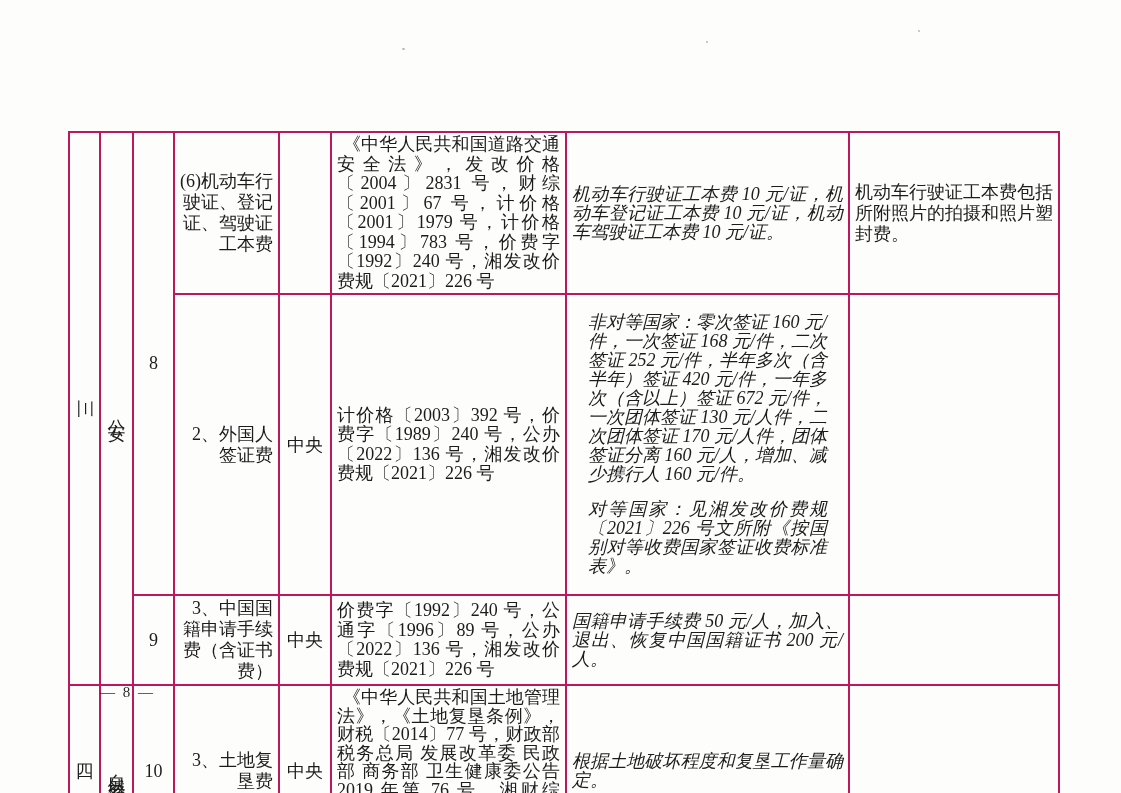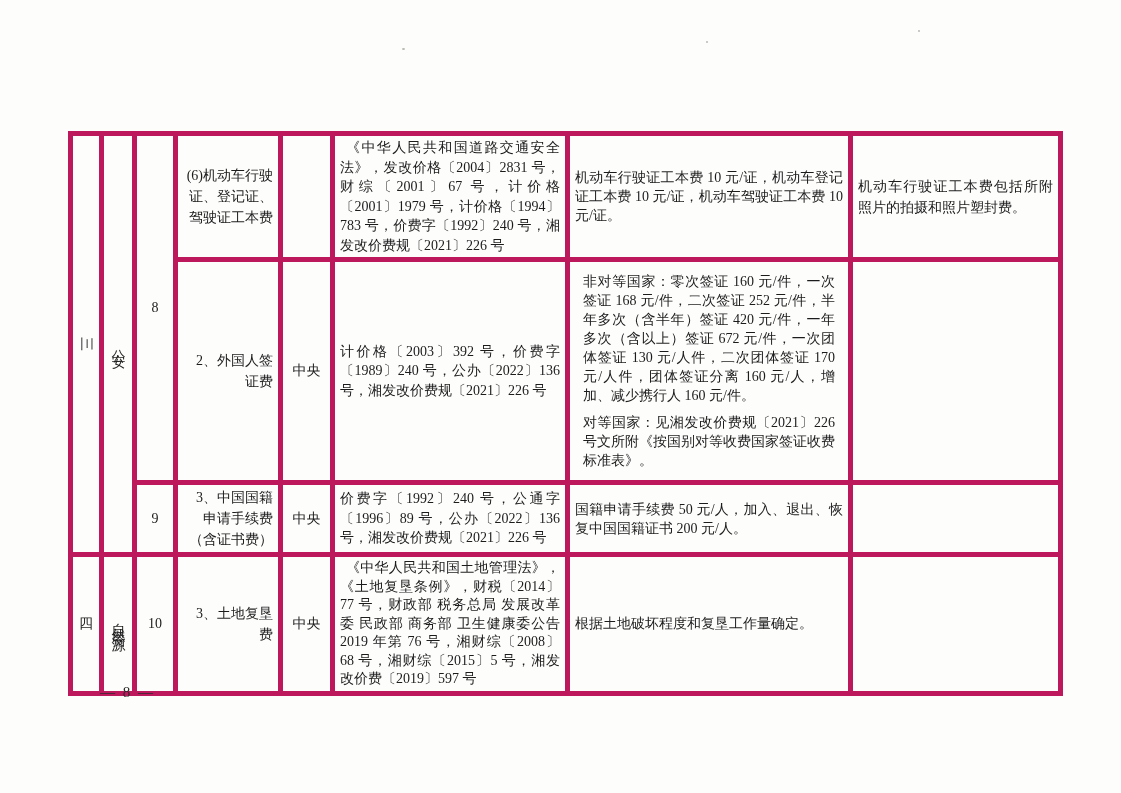--- a/index.html
+++ b/index.html
@@ -7,36 +7,36 @@
     width:1121px;height:793px;position:relative;
     background:#fdfdfc;color:#1c1c1c;
     font-family:"Liberation Serif","DejaVu Serif",serif;
     overflow:hidden;
   }
   .doc-table{
     position:absolute;left:68px;top:131px;
     border-collapse:collapse;table-layout:fixed;width:990px;
   }
   .doc-table td{
-    border:5px solid #be185d;
+    border:2px solid #be185d;
     vertical-align:middle;
-    font-size:14px;
+    font-size:18px;
     padding:2px 5px;
     overflow:hidden;
   }
   .c{text-align:center;padding:2px 2px;}
   .item{text-align:right;line-height:21px;padding:2px 6px;}
   .basis{
     text-align:justify;line-height:19.5px;padding:2px 6px;
   }
   .basis.tight{line-height:18.5px;}
   .std{
-    text-align:justify;line-height:19px;padding:2px 7px;
+    text-align:justify;line-height:19px;padding:2px 7px;font-style:italic;
   }
-  .std p{margin:8px;}
+  .std p{margin:16px;}
   .remark{text-align:justify;line-height:21px;padding:2px 7px;margin-left:6px;}
   .ind{text-indent:6px;}
   .v-text{
     writing-mode:vertical-rl;text-orientation:upright;
     letter-spacing:5px;display:inline-block;line-height:1;
   }
   .rot90{display:inline-block;transform:rotate(90deg);}
   .page-footer{
     position:absolute;left:100px;top:684px;
     font-size:15px;letter-spacing:2px;color:#2a2a2a;

